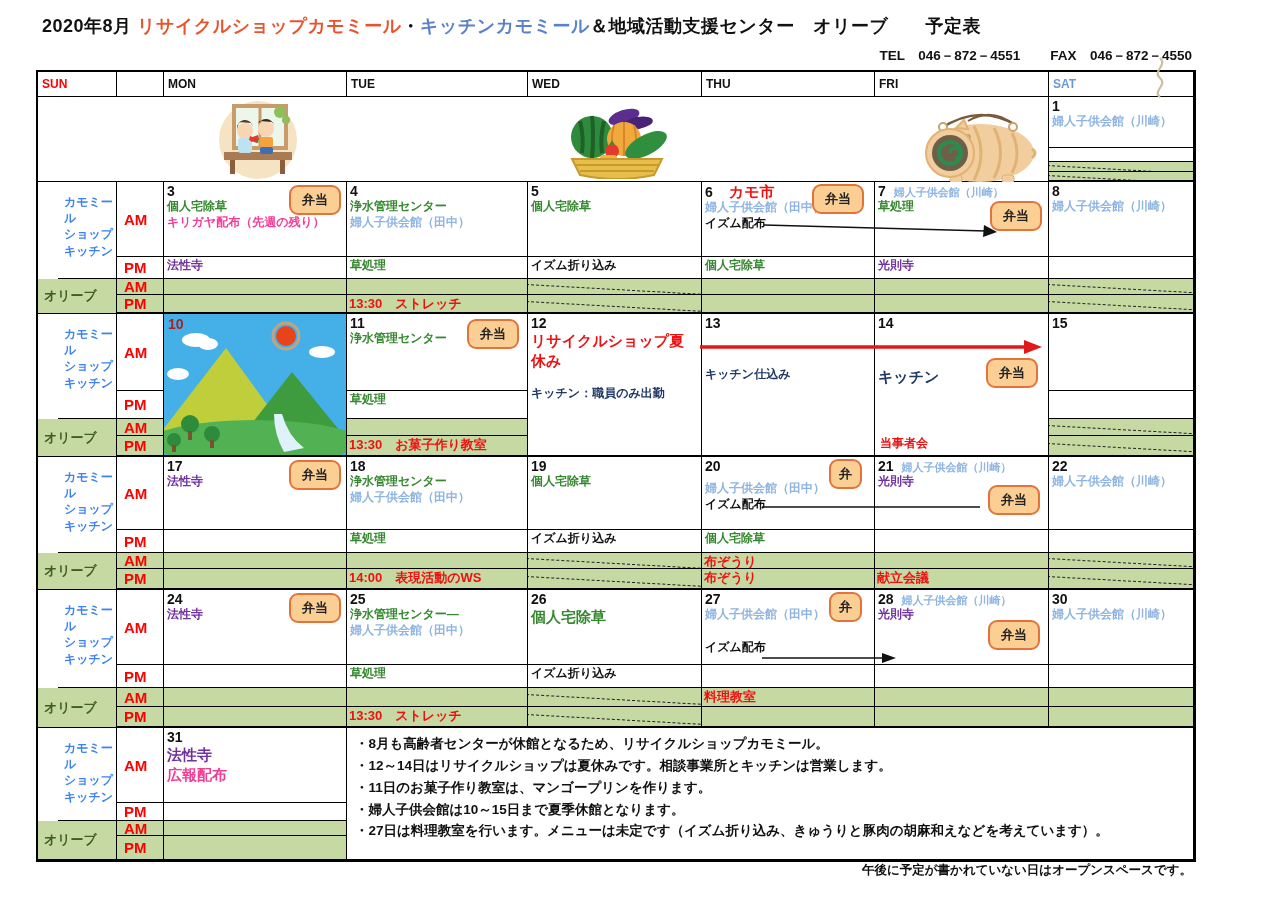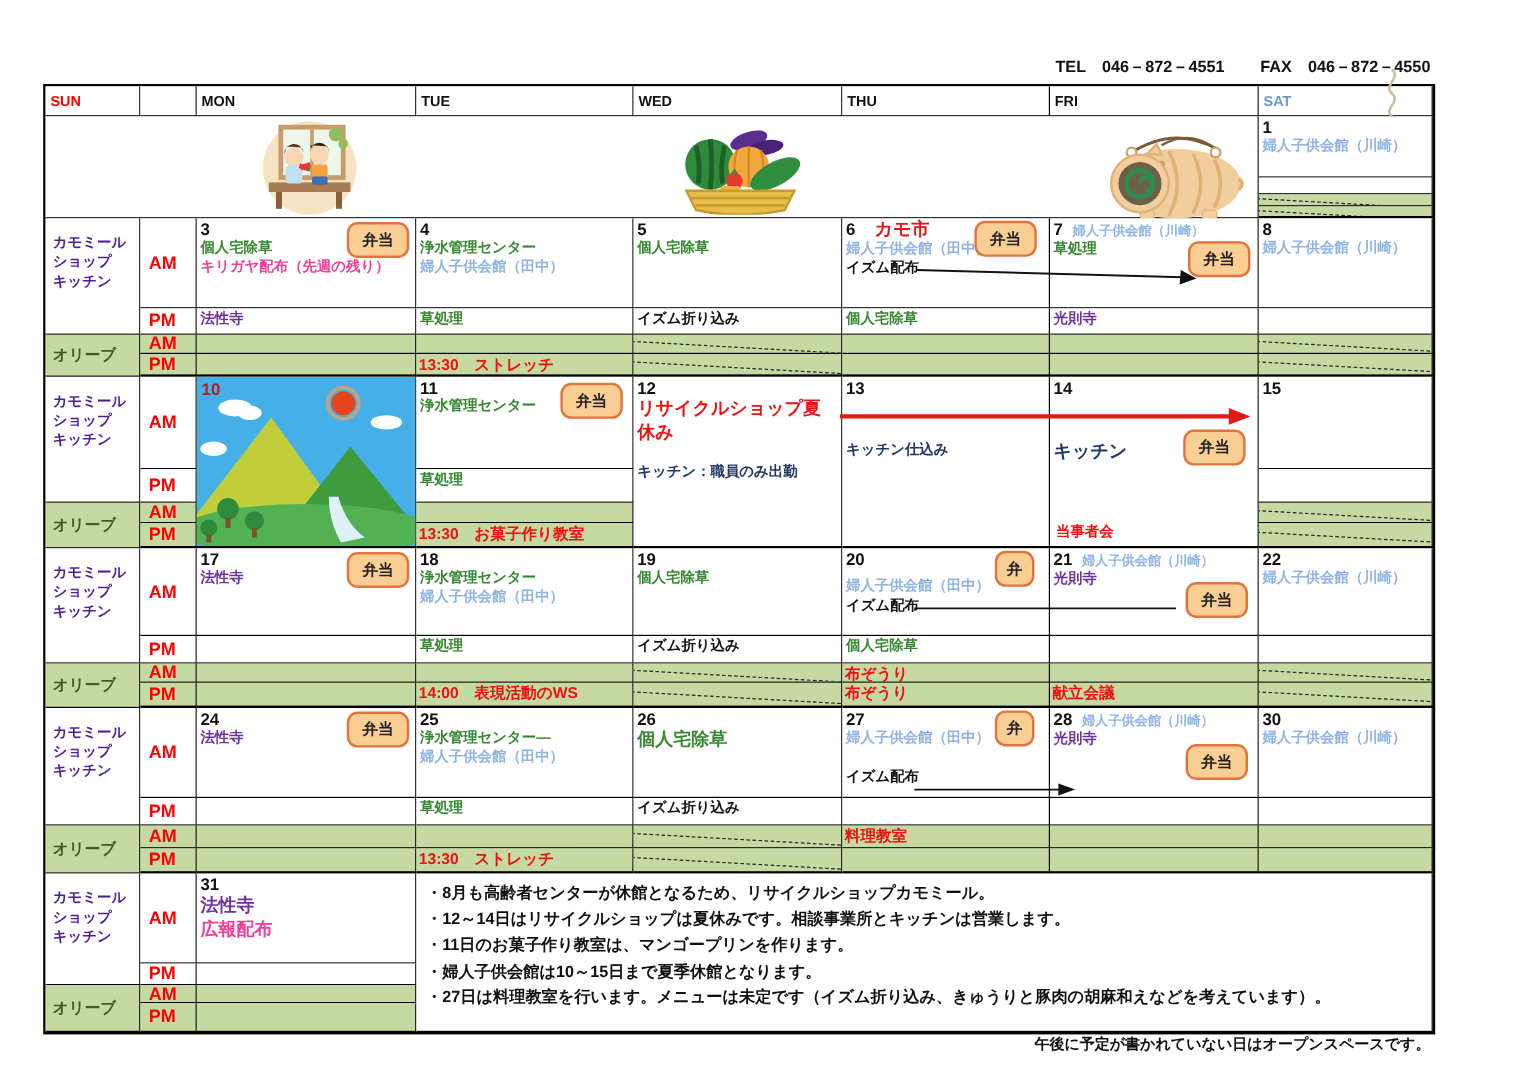--- a/index.html
+++ b/index.html
@@ -16,21 +16,21 @@
     border:2px solid #000;background:#fff;}
   .cell{position:relative;border-right:1px solid #000;border-bottom:1px solid #000;
         background:#fff;box-sizing:border-box;padding:1px 3px;overflow:visible;}
   .bb2{border-bottom-width:2px;}
   .hd{font-size:12px;padding:5px 2px 0 4px;}
   .hd-sun{color:#F00;} .hd-sat{color:#6B9AD2;}
   .g{background:#C6D9A2;}
   .hatch{overflow:hidden;}
   .hatch::after{content:"";position:absolute;left:-2px;top:35%;width:104%;
         border-top:1.6px dashed #222;transform:rotate(3.2deg);transform-origin:left center;}
-  .lbl-cam{color:#4c1d95;font-size:12px;line-height:1.35;padding:12px 2px 0 6px;}
+  .lbl-cam{color:#3b82f6;font-size:12px;line-height:1.35;padding:12px 2px 0 6px;margin-left:20px;}
   .lbl-olv{color:#3F5E1F;font-size:13px;display:flex;align-items:center;padding-left:6px;}
   .ampm{color:#F00;font-size:15px;display:flex;align-items:center;padding-left:7px;}
   .dnum{font-size:14px;line-height:1.15;color:#111;}
   .side{font-size:11px;color:#8DB4E2;margin-left:8px;}
   .kamo{font-size:15px;color:#EE1111;margin-left:16px;}
   .ev{font-size:12px;line-height:1.3;}
   .big{font-size:15px;}
   .t-green{color:#35882F;} .t-blue{color:#8DB4E2;} .t-purple{color:#7030A0;}
   .t-red{color:#EE1111;} .t-magenta{color:#F23C96;} .t-navy{color:#1F3864;} .t-black{color:#111;}
   .gtext{color:#EE1111;font-size:13px;line-height:1.25;padding-left:2px;}
@@ -43,20 +43,24 @@
   .overlay{position:absolute;left:0;top:0;pointer-events:none;z-index:8;}
   .art{position:absolute;pointer-events:none;}
   .mtn{position:absolute;inset:0;overflow:hidden;}
   .mtn-num{position:absolute;left:4px;top:2px;font-size:14px;color:#B02020;z-index:3;}
 </style>
 </head>
 <body>
 
 <div id="page">
 
+  <div class="title">
+    <span>2020年8月</span>
+    <span class="t-shop">リサイクルショップカモミール</span><span>・</span><span class="t-kitchen">キッチンカモミール</span><span>＆地域活動支援センター　オリーブ　　予定表</span>
+  </div>
 
   <div class="contact">
     <span style="margin-left:0;">TEL　046－872－4551</span>
     <span>FAX　046－872－4550</span>
   </div>
 
   <div class="calendar">
 
     <div class="cell hd hd-sun" style="grid-area:1/1/2/2">SUN</div>
     <div class="cell hd" style="grid-area:1/2/2/3"></div>

